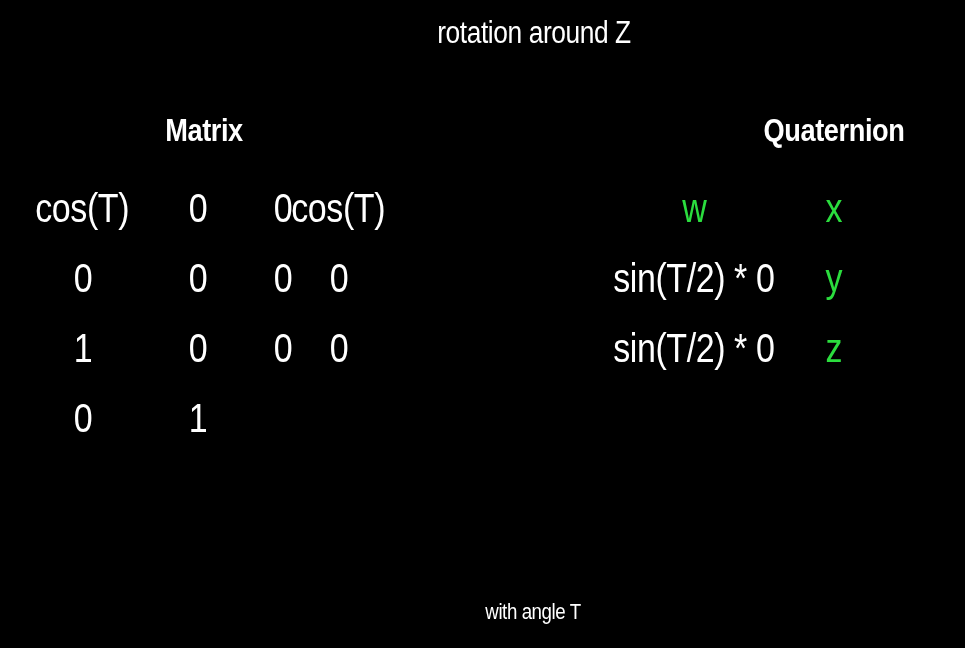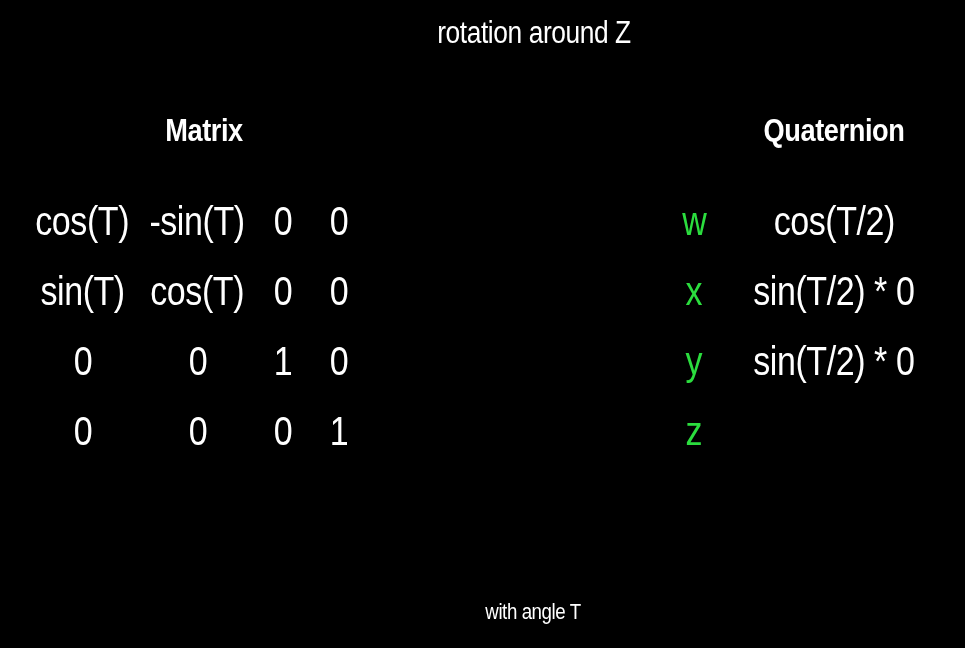--- a/index.html
+++ b/index.html
@@ -35,21 +35,21 @@
     grid-template-columns: 145px 85px 86px 25px;
     grid-auto-rows: 70px;
   }
   .quaternion-grid {
     position: absolute; left: 660px; top: 186px;
     display: grid;
     grid-template-columns: 68px 212px;
     grid-auto-rows: 70px;
   }
   .cell {
-    display: flex; align-items: center; justify-content: center;
+    display: flex; justify-content: center;
     font-size: 40px; letter-spacing: -0.5px; white-space: nowrap;
   }
   .q-label { color: var(--accent-green); }
 </style>
 </head>
 <body>
 
 <div class="stage">
 
   <div class="centered page-title">
@@ -62,32 +62,26 @@
 
   <div class="centered col-heading quaternion-heading">
     <span class="cond">Quaternion</span>
   </div>
 
   <div class="matrix-grid">
     <div class="cell">
         <span class="cond">cos(T)</span>
       </div>
     <div class="cell">
-        <span class="cond">-sin(T)</span>
-      </div>
-    <div class="cell">
         <span class="cond">0</span>
       </div>
     <div class="cell">
         <span class="cond">0</span>
       </div>
 
-    <div class="cell">
-        <span class="cond">sin(T)</span>
-      </div>
     <div class="cell">
         <span class="cond">cos(T)</span>
       </div>
     <div class="cell">
         <span class="cond">0</span>
       </div>
     <div class="cell">
         <span class="cond">0</span>
       </div>
 
@@ -115,23 +109,20 @@
       </div>
     <div class="cell">
         <span class="cond">1</span>
       </div>
   </div>
 
   <div class="quaternion-grid">
     <div class="cell q-label">
         <span class="cond">w</span>
       </div>
-    <div class="cell">
-        <span class="cond">cos(T/2)</span>
-      </div>
 
     <div class="cell q-label">
         <span class="cond">x</span>
       </div>
     <div class="cell">
         <span class="cond">sin(T/2) * 0</span>
       </div>
 
     <div class="cell q-label">
         <span class="cond">y</span>

